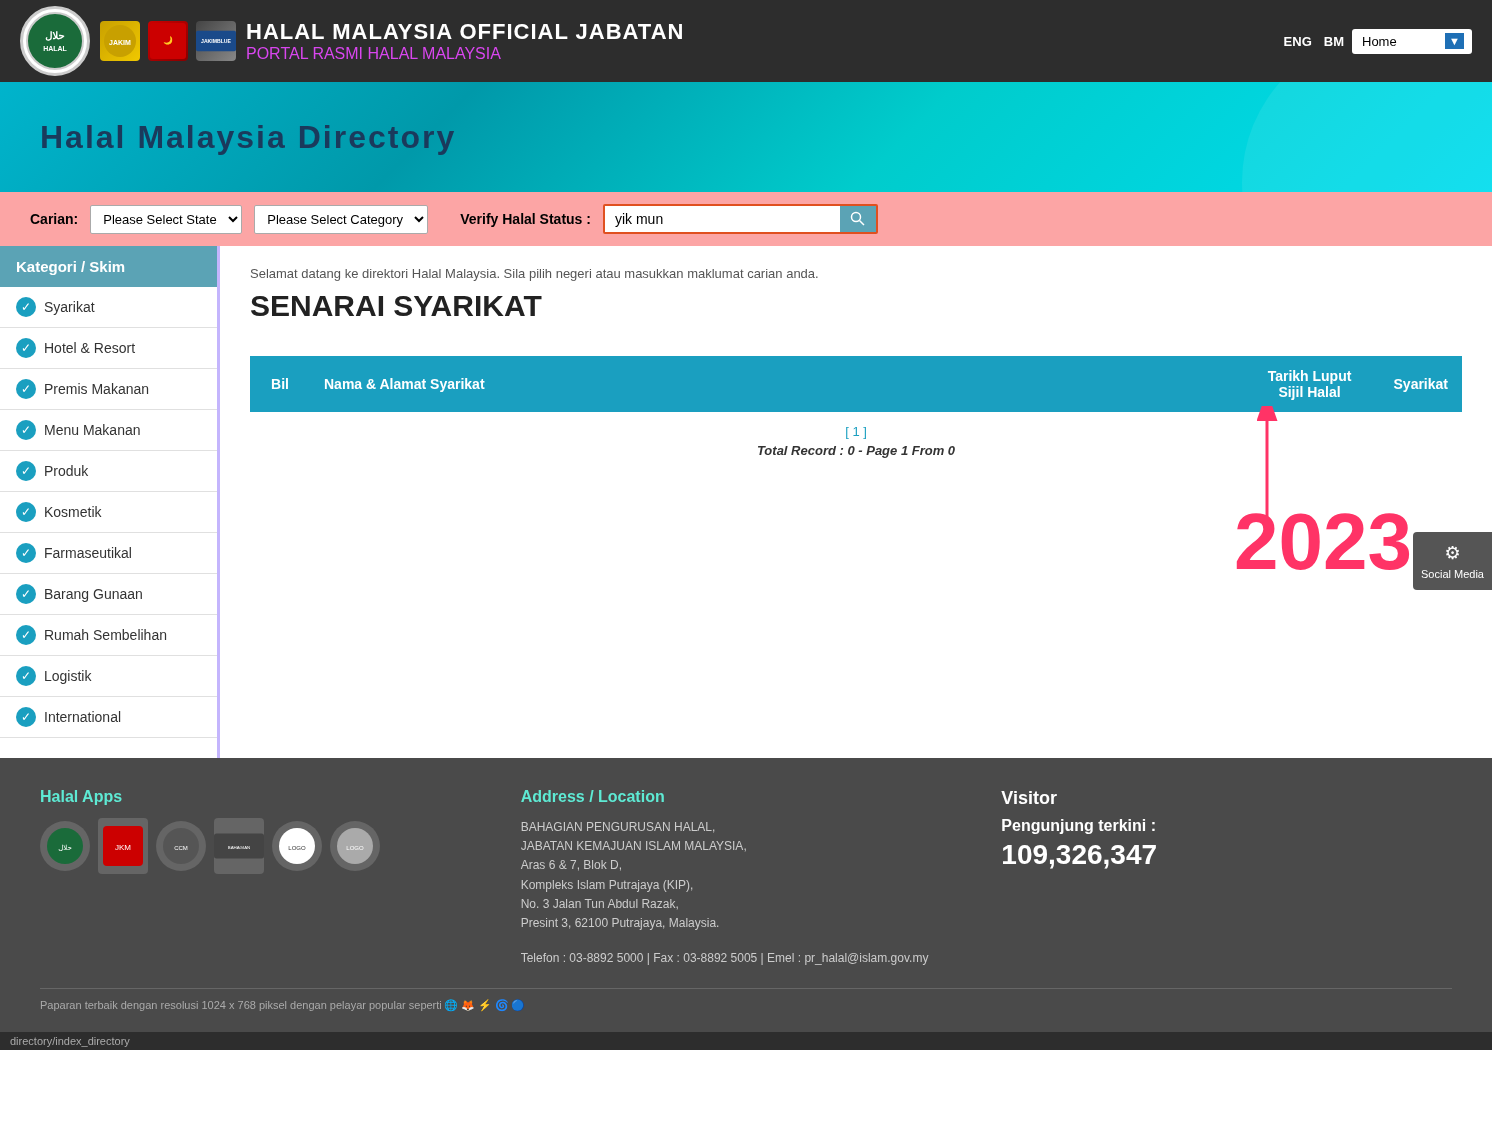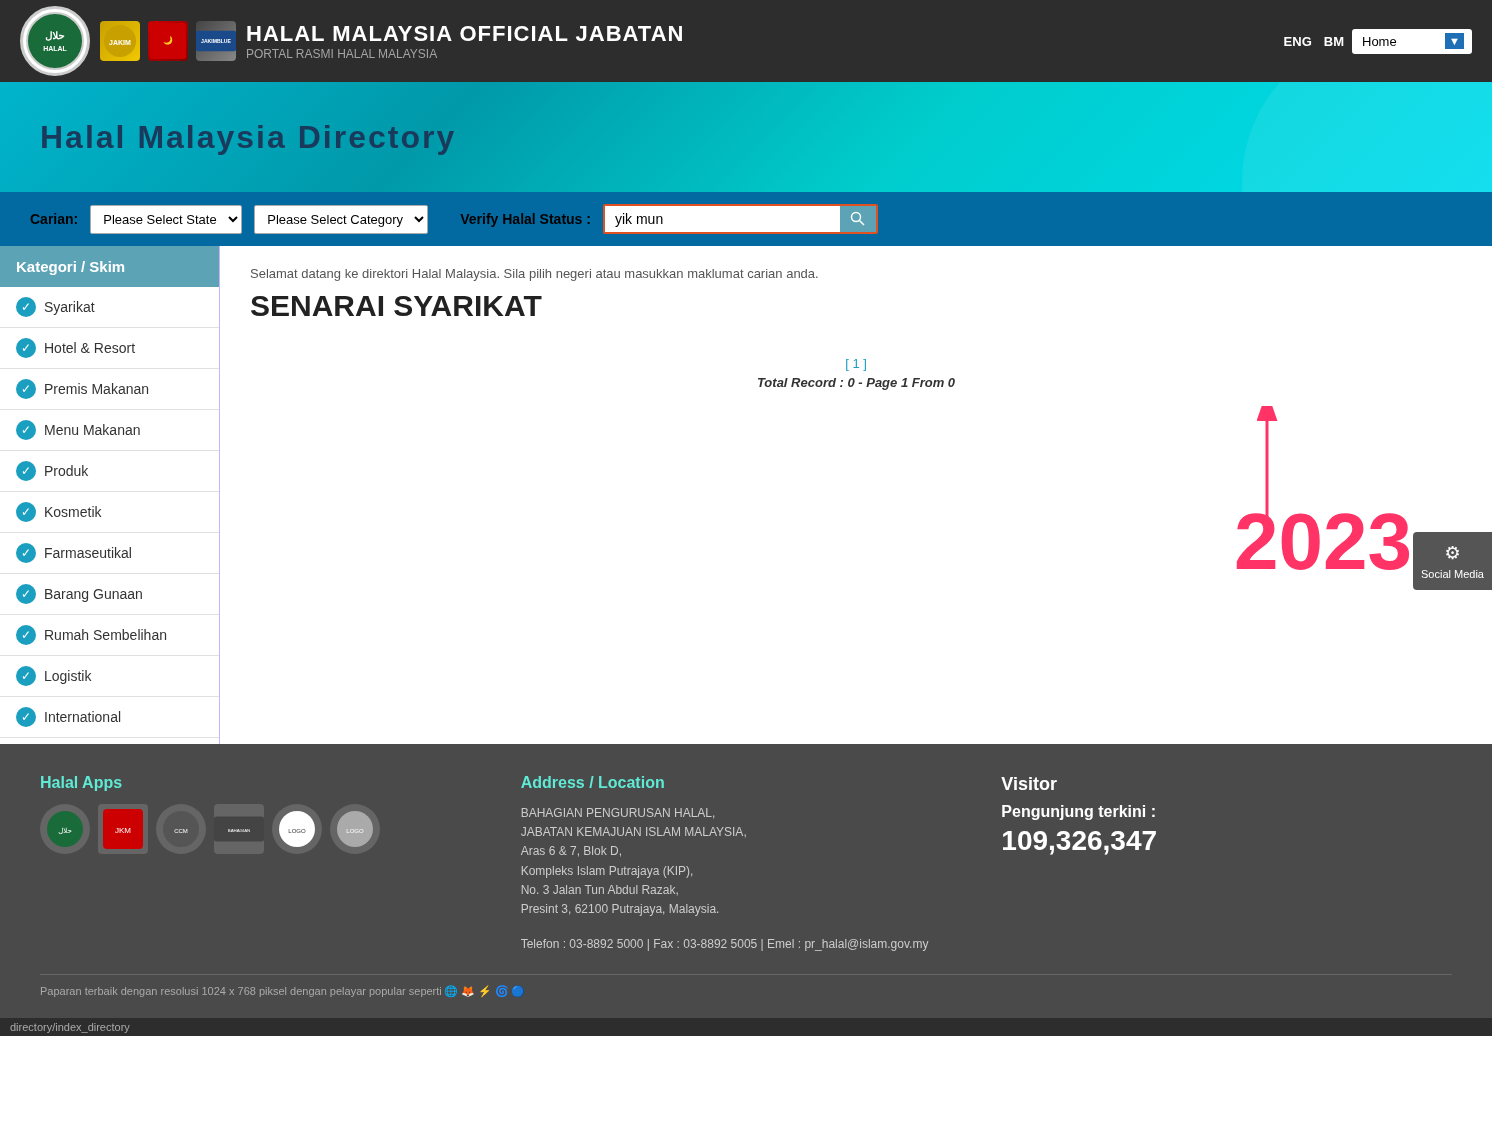--- a/index.html
+++ b/index.html
@@ -72,22 +72,22 @@
     .header-title-area {
       flex: 1;
     }
     .header-title-area h1 {
       color: #fff;
       font-size: 22px;
       font-weight: bold;
       letter-spacing: 1px;
     }
     .header-title-area p {
-      color: #a3a3a3;
-      font-size: 12px;
+      color: #d946ef;
+      font-size: 16px;
     }
     .lang-nav {
       display: flex;
       align-items: center;
       gap: 4px;
     }
     .lang-btn {
       color: #fff;
       font-size: 13px;
       font-weight: bold;
@@ -148,21 +148,21 @@
       right: -50px;
       top: -50px;
       width: 300px;
       height: 300px;
       background: rgba(255,255,255,0.08);
       border-radius: 50%;
     }
 
     
     .search-bar {
-      background: #0369a1;
+      background: #fca5a5;
       padding: 12px 30px;
       display: flex;
       align-items: center;
       gap: 12px;
     }
     .search-bar label {
       font-size: 14px;
       font-weight: bold;
     }
     .search-bar select {
@@ -207,22 +207,22 @@
     .main-content {
       display: flex;
       background: #fff;
     }
 
     
     .sidebar {
       width: 220px;
       min-width: 220px;
       background: #fff;
-      border-right: 1px solid #c4b5fd;
-      padding-bottom: 6px;
+      border-right: 3px solid #c4b5fd;
+      padding-bottom: 20px;
     }
     .sidebar-header {
       background: #5ba3b5;
       color: #fff;
       padding: 12px 16px;
       font-size: 15px;
       font-weight: bold;
     }
     .sidebar-item {
       display: flex;
@@ -337,21 +337,21 @@
       margin-bottom: 12px;
     }
     .footer-logos {
       display: flex;
       flex-wrap: wrap;
       gap: 8px;
       align-items: center;
     }
     .footer-logo-box {
       width: 50px;
-      height: 50px;
+      height: 56px;
       background: rgba(255,255,255,0.15);
       border-radius: 4px;
       display: flex;
       align-items: center;
       justify-content: center;
       font-size: 8px;
       color: #fff;
       text-align: left;
     }
     .footer-logo-circle {
@@ -569,20 +569,33 @@
       <svg width="60" height="130" viewBox="0 0 60 130">
         <defs>
           <marker id="arrowhead" markerWidth="10" markerHeight="7" refX="0" refY="3.5" orient="auto">
             <polygon points="0 0, 10 3.5, 0 7" fill="#ff3366"></polygon>
           </marker>
         </defs>
         <line x1="30" y1="120" x2="30" y2="15" stroke="#ff3366" stroke-width="3" marker-end="url(#arrowhead)"></line>
       </svg>
     </div>
 
+    <table class="directory-table">
+      <thead>
+        <tr>
+          <th class="bil-col center">Bil</th>
+          <th>Nama &amp; Alamat Syarikat</th>
+          <th class="tarikh-col center">Tarikh Luput Sijil Halal</th>
+          <th class="syarikat-col center">Syarikat</th>
+        </tr>
+      </thead>
+      <tbody>
+        
+      </tbody>
+    </table>
 
     <div class="pagination">
       <a href="#">[ 1 ]</a>
     </div>
     <div class="total-record">Total Record : 0 - Page 1 From 0</div>
 
     <div class="annotation-2023">2023</div>
   </div>
 </div>
 

